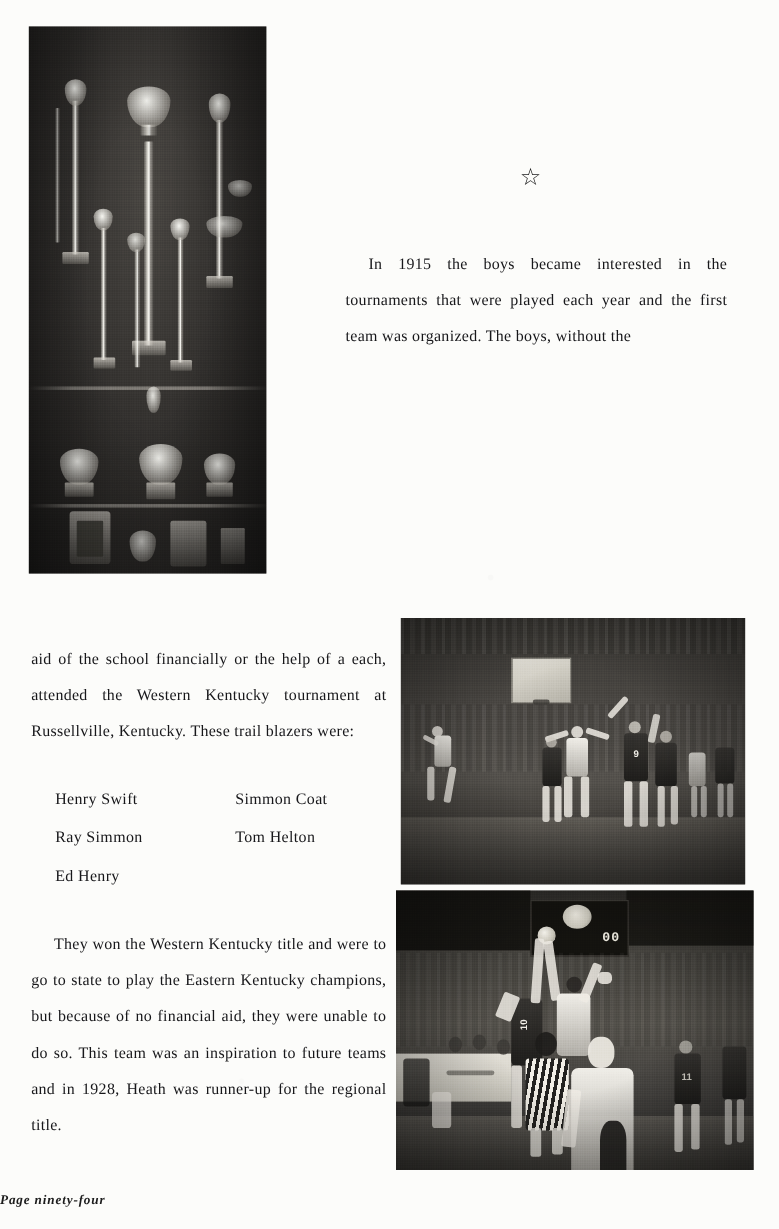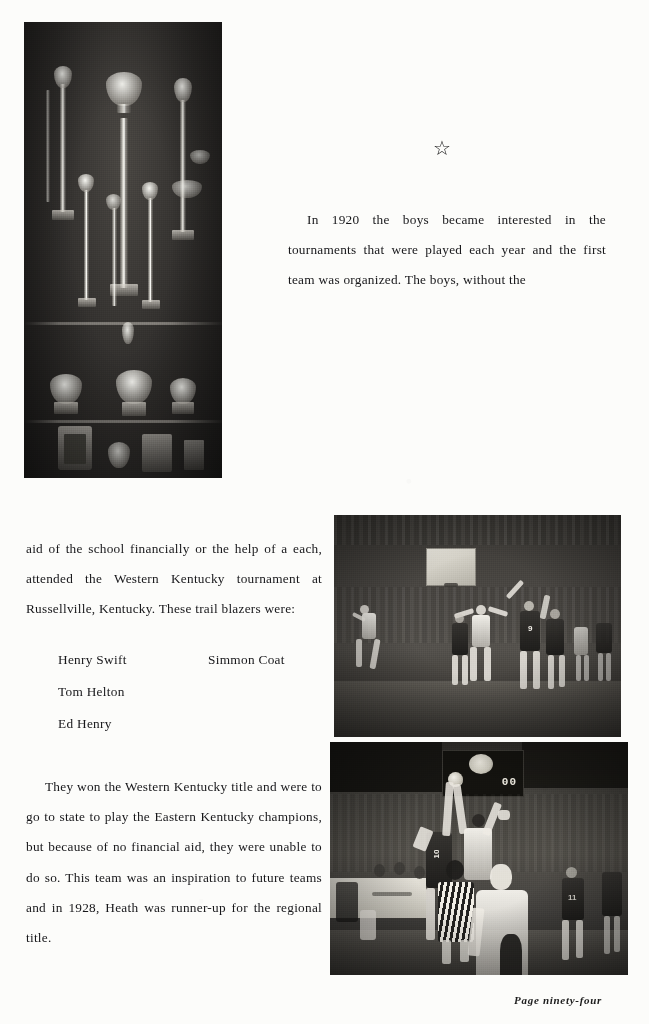--- a/index.html
+++ b/index.html
@@ -99,40 +99,39 @@
   
   .roster {
     position: absolute;
     left: 46px;
     top: 650px;
     width: 270px;
   }
   .roster-row {
     display: flex;
     height: 32px;
-    align-items: flex-start;
-    margin-left: 12px;
+    align-items: center;
   }
   .roster-cell {
     font-size: 13.3px;
     line-height: 20px;
     letter-spacing: .3px;
     color: #17171a;
   }
   .roster-cell.left {
     width: 150px;
   }
 
   
   .footer {
     position: absolute;
     left: 0;
     top: 994px;
     width: 602px;
-    text-align: right;
+    text-align: left;
     font-size: 11px;
     font-style: italic;
     font-weight: bold;
     letter-spacing: .7px;
     color: #1c1c1c;
   }
 
   
   .photo {
     position: absolute;
@@ -352,33 +351,34 @@
     <div class="trophy-cup" style="left:84px; top:420px; width:22px; height:26px; opacity:.8"></div>
     <div class="trophy-base" style="left:160px; top:418px; width:20px; height:30px; opacity:.7"></div>
 
     <div class="noise"></div>
     <div class="vignette"></div>
   </div>
 
   <div class="star">☆</div>
 
   <div class="col-right">
-    <p class="para">In 1920 the boys became interested in the tournaments that were played each year and the first team was organized.  The boys, without the</p>
+    <p class="para">In 1915 the boys became interested in the tournaments that were played each year and the first team was organized.  The boys, without the</p>
   </div>
 
   <div class="col-left">
     <p class="para noindent">aid of the school financially or the help of a each, attended the Western Kentucky tournament at Russellville, Kentucky.  These trail blazers were:</p>
   </div>
 
   <div class="roster">
     <div class="roster-row">
       <span class="roster-cell left">Henry Swift</span>
       <span class="roster-cell">Simmon Coat</span>
     </div>
     <div class="roster-row">
+      <span class="roster-cell left">Ray Simmon</span>
       <span class="roster-cell">Tom Helton</span>
     </div>
     <div class="roster-row">
       <span class="roster-cell">Ed Henry</span>
     </div>
   </div>
 
   <div class="col-left-2">
     <p class="para">They won the Western Kentucky title and were to go to state to play the Eastern Kentucky champions, but because of no financial aid, they were unable to do so.  This team was an inspiration to future teams and in 1928, Heath was runner-up for the regional title.</p>
   </div>

